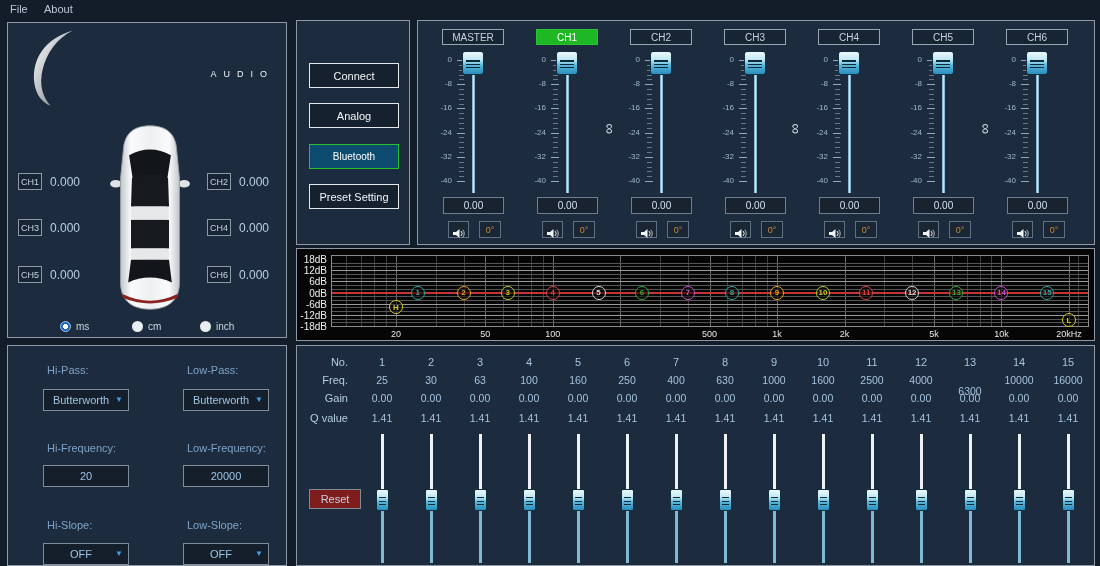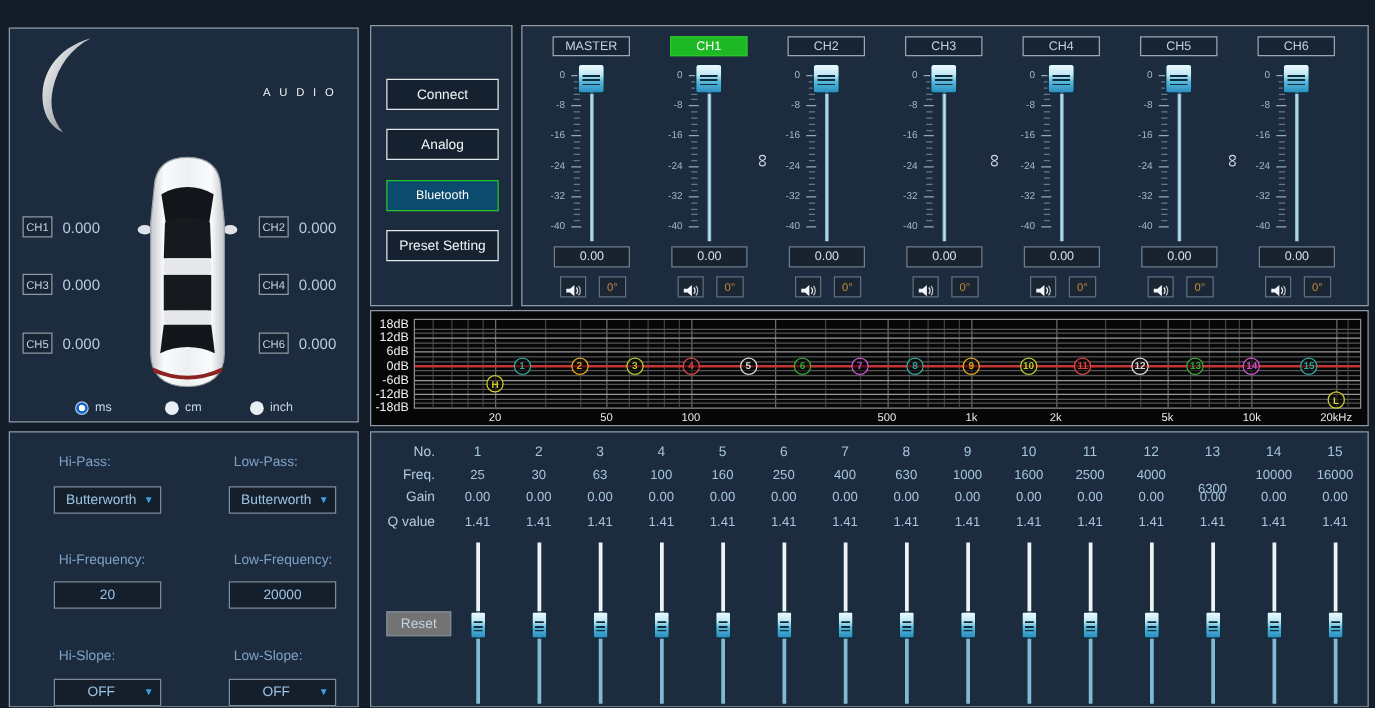--- a/index.html
+++ b/index.html
@@ -50,28 +50,32 @@
         display:flex;align-items:center;justify-content:center;box-sizing:border-box;}
   .dd .tri{position:absolute;right:5px;top:6px;color:#3da0ea;font-size:8px;line-height:1;}
   .rowlbl{font-size:11px;color:#b4cde2;text-align:right;}
   .cell{font-size:10.5px;color:#a6c4de;text-align:center;}
   .slidertop{background:#eef2f4;}
   .sliderbot{background:#7fb9d4;}
   .shandle{background:linear-gradient(180deg,#eef9fd 0%,#bfe9f6 35%,#55b5d9 62%,#2a8fc0 100%);
            border:1px solid #10303f;border-radius:2px;box-sizing:border-box;}
   .shandle::before{content:"";position:absolute;left:2px;right:2px;top:7px;height:8px;
            background:repeating-linear-gradient(180deg,#0e2a38 0 1.5px,rgba(0,0,0,0) 1.5px 3.6px);}
-  .reset{border:1px solid #7e8c9a;color:#c3d4e2;font-size:11px;background:#737373;
+  .reset{border:1px solid #7e8c9a;color:#c3d4e2;font-size:11px;background:#7f1d1d;
          display:flex;align-items:center;justify-content:center;box-sizing:border-box;}
 </style>
 </head>
 <body>
 
 <div id="app">
 
+  <div class="a" style="left:0;top:0;width:1100px;height:18px;">
+    <span class="menuitem" style="left:10px;">File</span>
+    <span class="menuitem" style="left:44px;">About</span>
+  </div>
 
   <div class="panel" id="panel-vehicle" style="left:7px;top:22px;width:280px;height:316px;">
     <svg class="a" style="left:12px;top:2px;width:64px;height:88px;" viewBox="0 0 80 100">
       <defs>
         <linearGradient id="sw" x1="0" y1="0" x2="1" y2="1">
           <stop offset="0" stop-color="#ffffff"></stop>
             <stop offset=".5" stop-color="#b9bdc2"></stop>
           <stop offset="1" stop-color="#5f656c"></stop>
         </linearGradient>
       </defs>

